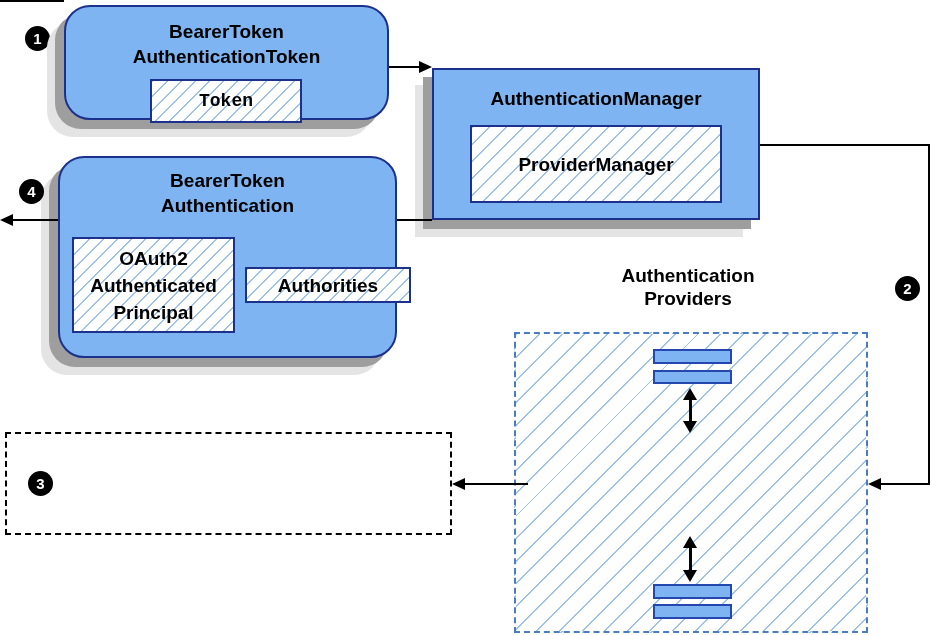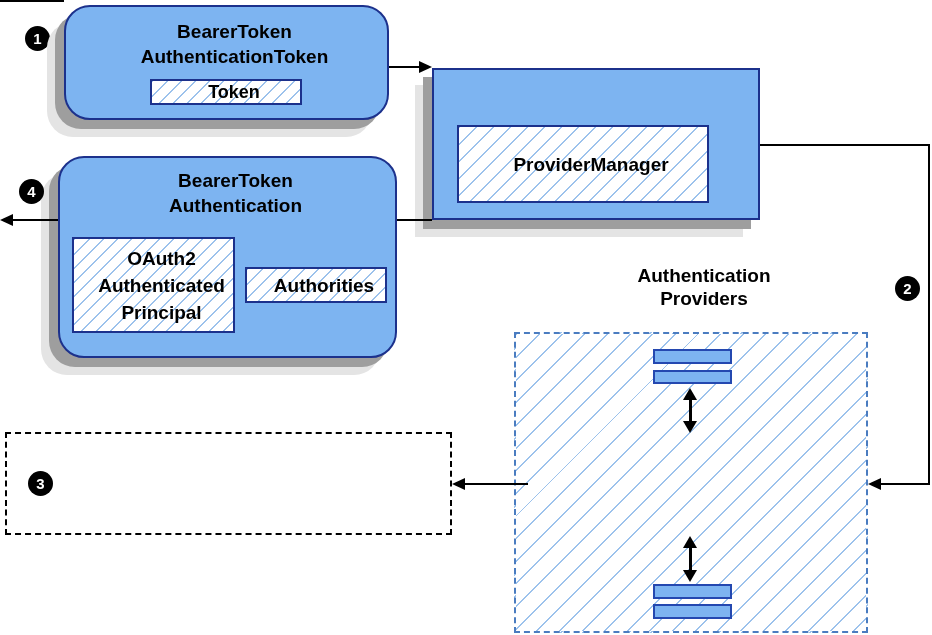--- a/index.html
+++ b/index.html
@@ -5,21 +5,21 @@
   :root{
     --box-fill:#7db4f1; --box-border:#1c318c; --bar-border:#2448b0;
     --hatch-line:#9cc2ec; --providers-dash:#4a7cc0; --introspector-dash:#000000;
     --shadow-dark:#9e9e9e; --shadow-light:#e4e4e4; --connector:#000000;
     --badge-bg:#000000; --badge-fg:#ffffff; --canvas-bg:#ffffff; --text:#000000;
   }
   html,body{margin:0;padding:0;}
   body{font-family:"Liberation Sans","DejaVu Sans",sans-serif;background:#fff;}
   #stage{position:relative;width:932px;height:635px;background:var(--canvas-bg);overflow:hidden;}
   .abs{position:absolute;box-sizing:border-box;}
-  .t{font-weight:bold;color:var(--text);text-align:center;white-space:pre-line;margin-left:16px;}
+  .t{font-weight:bold;color:var(--text);text-align:center;white-space:pre-line;}
   .bluebox{background:var(--box-fill);border:2px solid var(--box-border);}
   .rounded{border-radius:26px;}
   .shadowed{box-shadow:-9px 9px 0 0 var(--shadow-dark),-17px 17px 0 0 var(--shadow-light);}
   .whitebox{background-color:#fff;border:2px solid var(--box-border);}
   .hatch-sm{background-image:repeating-linear-gradient(135deg,var(--hatch-line) 0 1.4px,transparent 1.4px 10px);}
   .hatch-md{background-image:repeating-linear-gradient(135deg,var(--hatch-line) 0 1.4px,transparent 1.4px 12px);}
   .hatch-lg{background-image:repeating-linear-gradient(135deg,var(--hatch-line) 0 1.4px,transparent 1.4px 16px);}
   .center{display:flex;align-items:center;justify-content:center;}
   .hline{height:2px;background:var(--connector);}
   .vline{width:2px;background:var(--connector);}
@@ -43,45 +43,46 @@
 <div id="stage">
 
   <div class="abs hline" style="left:0;top:66;width:64px;"></div>
   <div class="abs badge" style="left:25px;top:26px;">
     <span>1</span>
   </div>
 
   <div class="abs bluebox rounded shadowed" style="left:64px;top:5px;width:325px;height:115px;">
     <div class="t title-lg" style="padding-top:12px;">BearerToken
 AuthenticationToken</div>
-    <div class="abs whitebox hatch-sm center" style="left:84px;top:72px;width:152px;height:26px;">
+    <div class="abs whitebox hatch-sm center" style="left:84px;top:72px;width:152px;height:44px;font-family:Liberation Mono, monospace;">
       <span class="t title-md">Token</span>
     </div>
   </div>
 
   <div class="abs hline" style="left:389px;top:66px;width:31px;"></div>
   <div class="abs tri-right" style="left:419px;top:61px;"></div>
 
   <div class="abs bluebox shadowed" style="left:432px;top:68px;width:328px;height:152px;">
-    <div class="abs whitebox hatch-md center" style="left:23px;top:55px;width:252px;height:78px;">
+    <div class="t title-lg" style="padding-top:16px;">AuthenticationManager</div>
+    <div class="abs whitebox hatch-md center" style="left:36px;top:55px;width:252px;height:78px;">
       <span class="t title-lg">ProviderManager</span>
     </div>
   </div>
 
   <div class="abs hline" style="left:397px;top:219px;width:35px;"></div>
 
   <div class="abs bluebox rounded shadowed" style="left:58px;top:156px;width:339px;height:202px;">
     <div class="t title-lg" style="padding-top:10px;">BearerToken
 Authentication</div>
     <div class="abs whitebox hatch-sm center" style="left:12px;top:79px;width:163px;height:96px;">
       <span class="t" style="font-size:19px;line-height:27px;">OAuth2
 Authenticated
 Principal</span>
     </div>
-    <div class="abs whitebox hatch-sm center" style="left:185px;top:109px;width:142px;height:36px;">
+    <div class="abs whitebox hatch-sm center" style="left:185px;top:109px;width:166px;height:36px;">
       <span class="t title-lg">Authorities</span>
     </div>
   </div>
 
   <div class="abs hline" style="left:13px;top:219px;width:45px;"></div>
   <div class="abs tri-left" style="left:0;top:214px;"></div>
   <div class="abs badge" style="left:19px;top:179px;">
     <span>4</span>
   </div>
 

